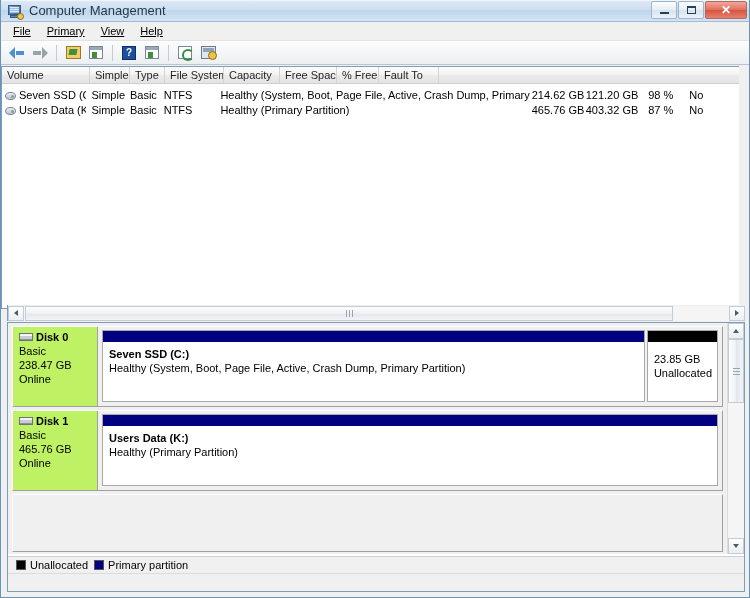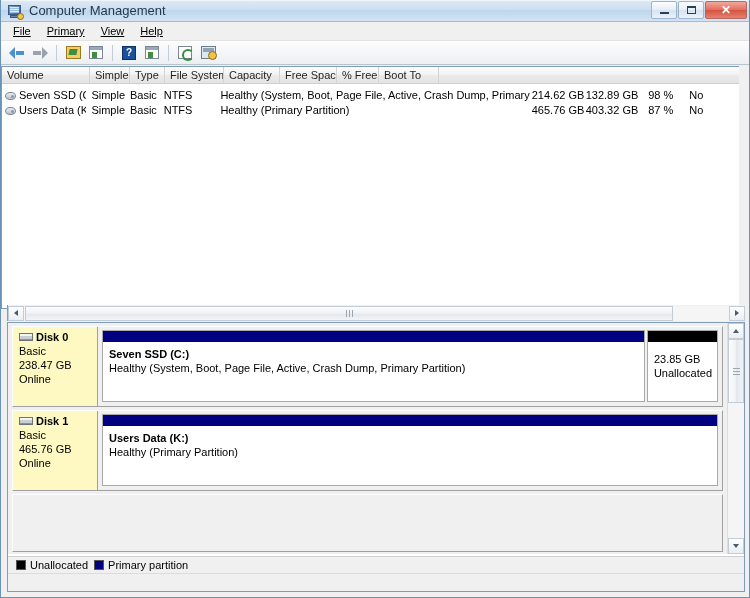--- a/index.html
+++ b/index.html
@@ -235,21 +235,21 @@
     border: 1px solid;
     border-color: #fff #a0a0a0 #a0a0a0 #fff;
   }
   .disk-info {
     width: 85px;
     flex: 0 0 85px;
     padding: 4px 0 4px 6px;
     font-size: 11px;
     color: #000;
     border-right: 1px solid #a0a0a0;
-    background: #fef9c3;
+    background: #bef264;
   }
   .disk-title { display:flex; align-items:center; gap:3px; font-weight:bold; margin-bottom:1px;}
   .hd-ico {
     width:14px;height:8px;
     background: linear-gradient(to bottom,#f2f4f6 0 2px,#c9ced4 2px 5px,#8a9097 5px 8px);
     border:1px solid #6c737a;
     flex:0 0 auto;
   }
   .disk-line { line-height: 14px; }
   .disk-graph {
@@ -399,34 +399,34 @@
   <div id="volume-pane">
 
     <div id="col-header">
       <div class="ch" style="width:88px">Volume</div>
       <div class="ch" style="width:40px">Simple</div>
       <div class="ch" style="width:35px">Type</div>
       <div class="ch" style="width:59px">File System</div>
       <div class="ch" style="width:56px">Capacity</div>
       <div class="ch" style="width:57px">Free Space</div>
       <div class="ch" style="width:42px">% Free</div>
-      <div class="ch" style="width:60px">Boot To</div>
+      <div class="ch" style="width:60px">Fault To</div>
     </div>
 
     <div class="row" style="margin-top:5px">
       <div class="cell vol" style="width:88px">
         <span class="drive-ico"></span>
         <span>Seven SSD (C:)</span>
       </div>
       <div class="cell" style="width:40px">Simple</div>
       <div class="cell" style="width:35px">Basic</div>
       <div class="cell" style="width:59px">NTFS</div>
       <div class="cell" style="width:330px">Healthy (System, Boot, Page File, Active, Crash Dump, Primary Partition)</div>
       <div class="cell num" style="width:56px">214.62 GB</div>
-      <div class="cell num" style="width:57px">132.89 GB</div>
+      <div class="cell num" style="width:57px">121.20 GB</div>
       <div class="cell num" style="width:42px">98 %</div>
       <div class="cell" style="width:60px;padding-left:8px">No</div>
     </div>
 
     <div class="row" style="margin-top:2px">
       <div class="cell vol" style="width:88px">
         <span class="drive-ico"></span>
         <span>Users Data (K:)</span>
       </div>
       <div class="cell" style="width:40px">Simple</div>

